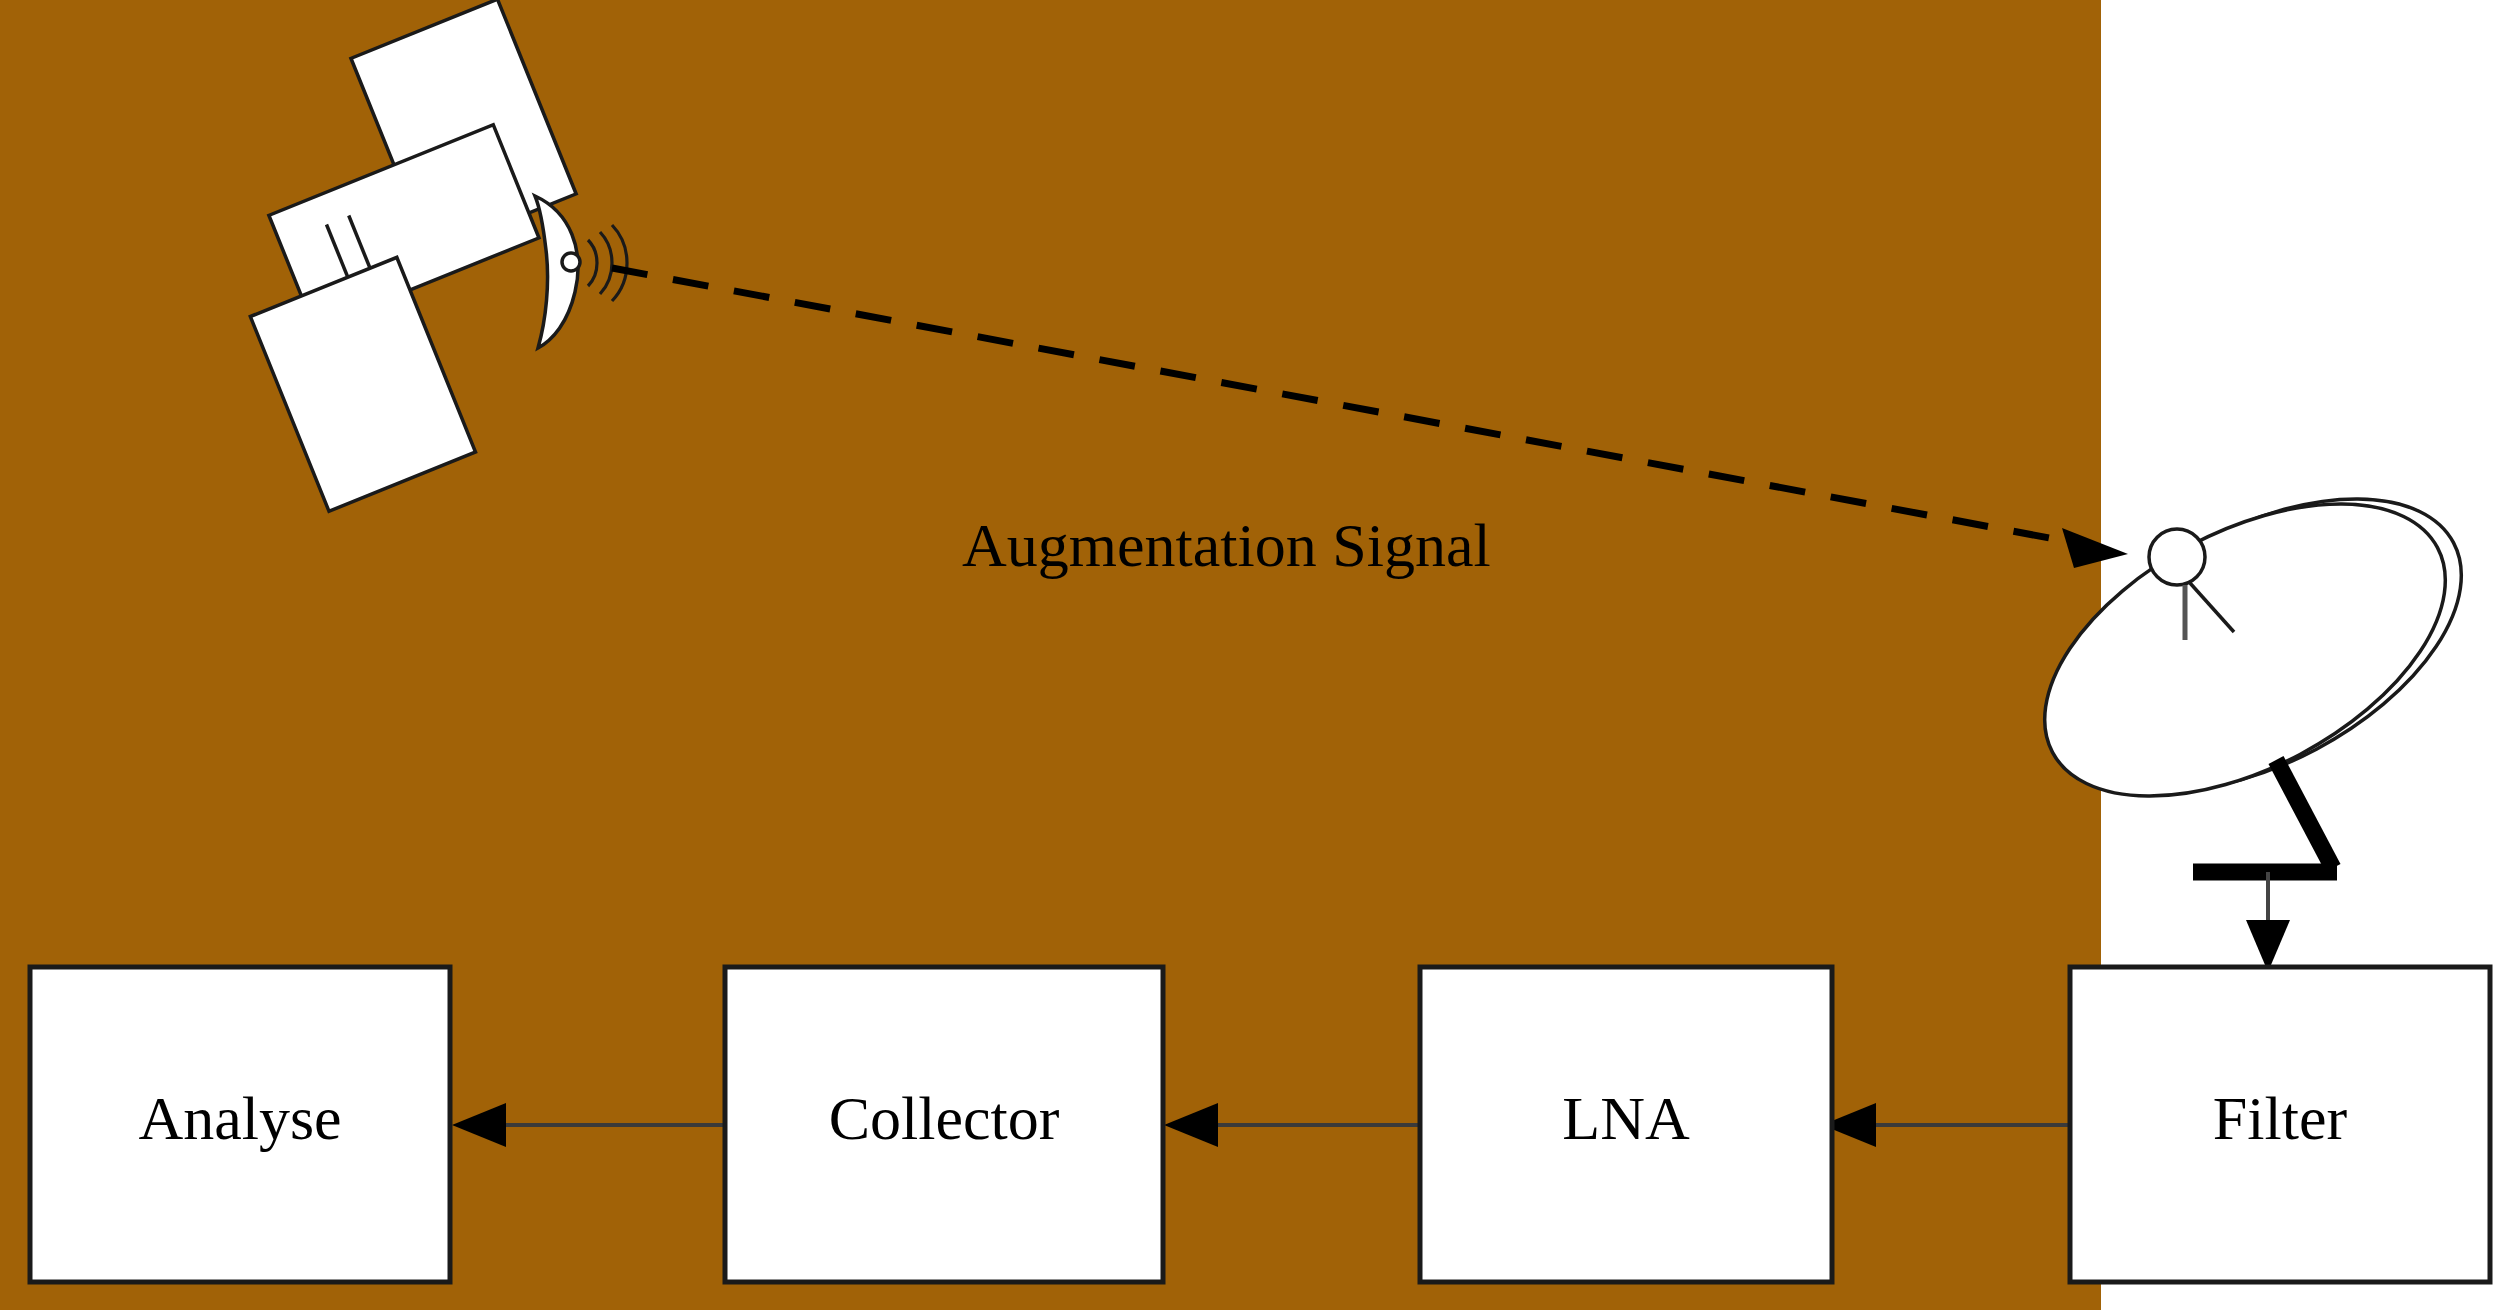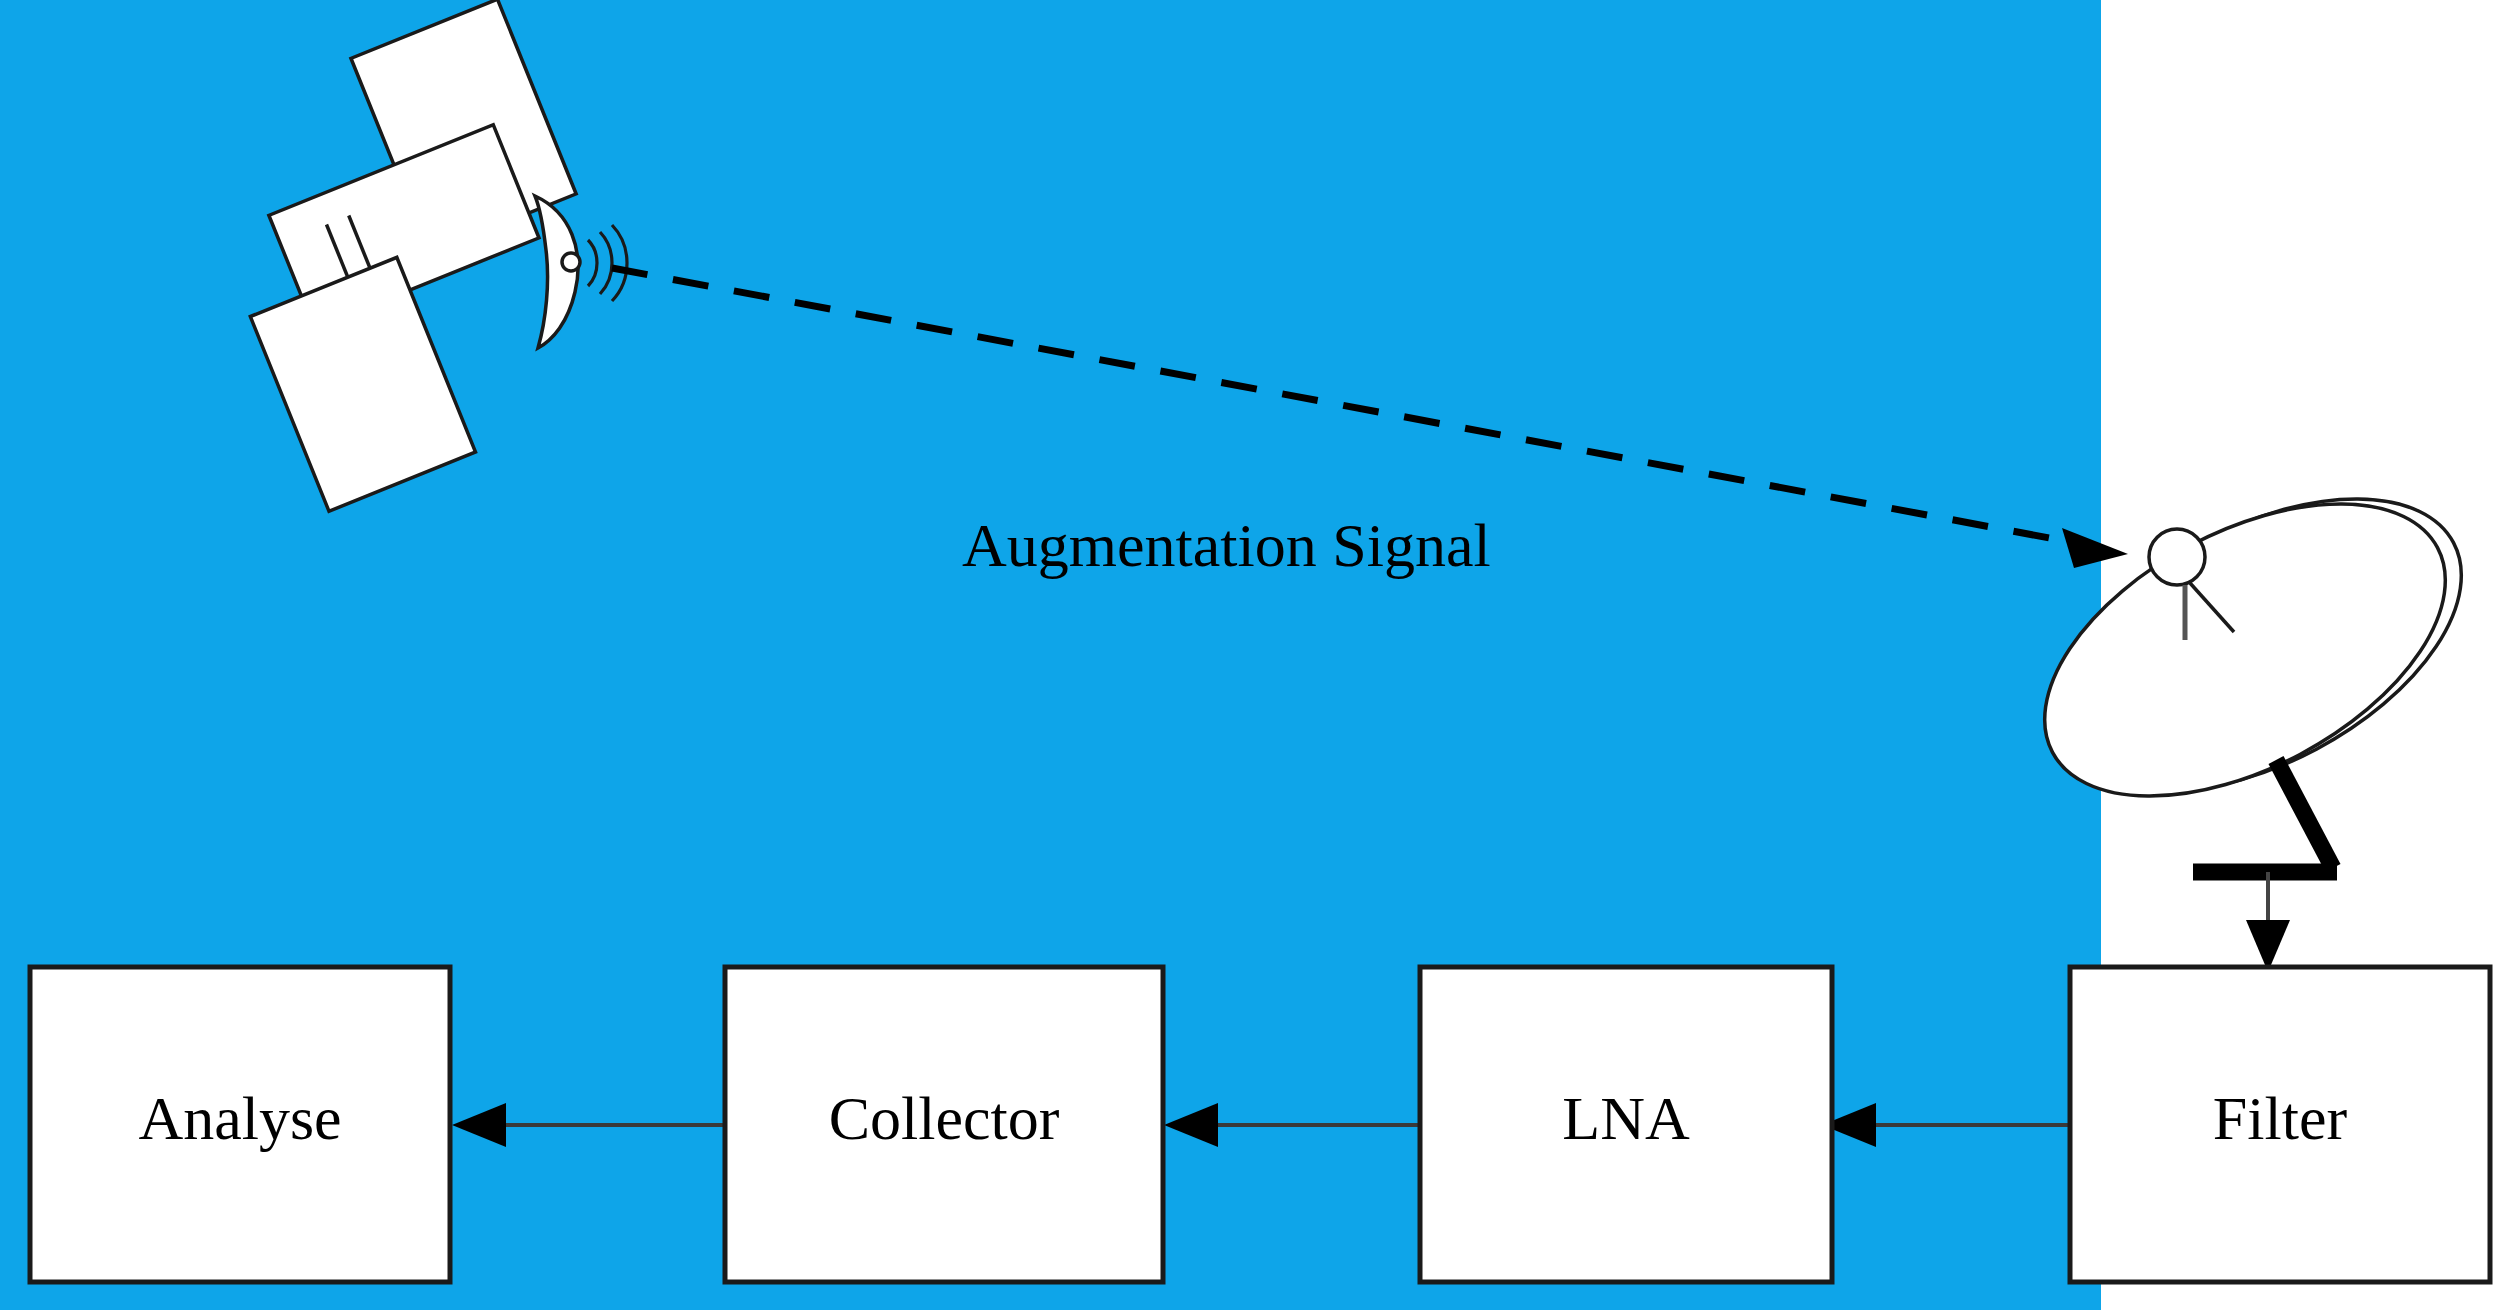--- a/index.html
+++ b/index.html
@@ -11,21 +11,21 @@
   body {
     width: 2506px;
     height: 1310px;
     overflow: hidden;
     font-family: "Liberation Serif", "DejaVu Serif", serif;
   }
   #diagram-root {
     position: relative;
     width: 2101px;
     height: 1310px;
-    background: #0ea5e9;
+    background: #a16207;
   }
   svg.diagram-canvas {
     display: block;
     width: 2506px;
     height: 1310px;
   }
   .block-rect {
     fill: #ffffff;
     stroke: #1a1a1a;
     stroke-width: 5;

